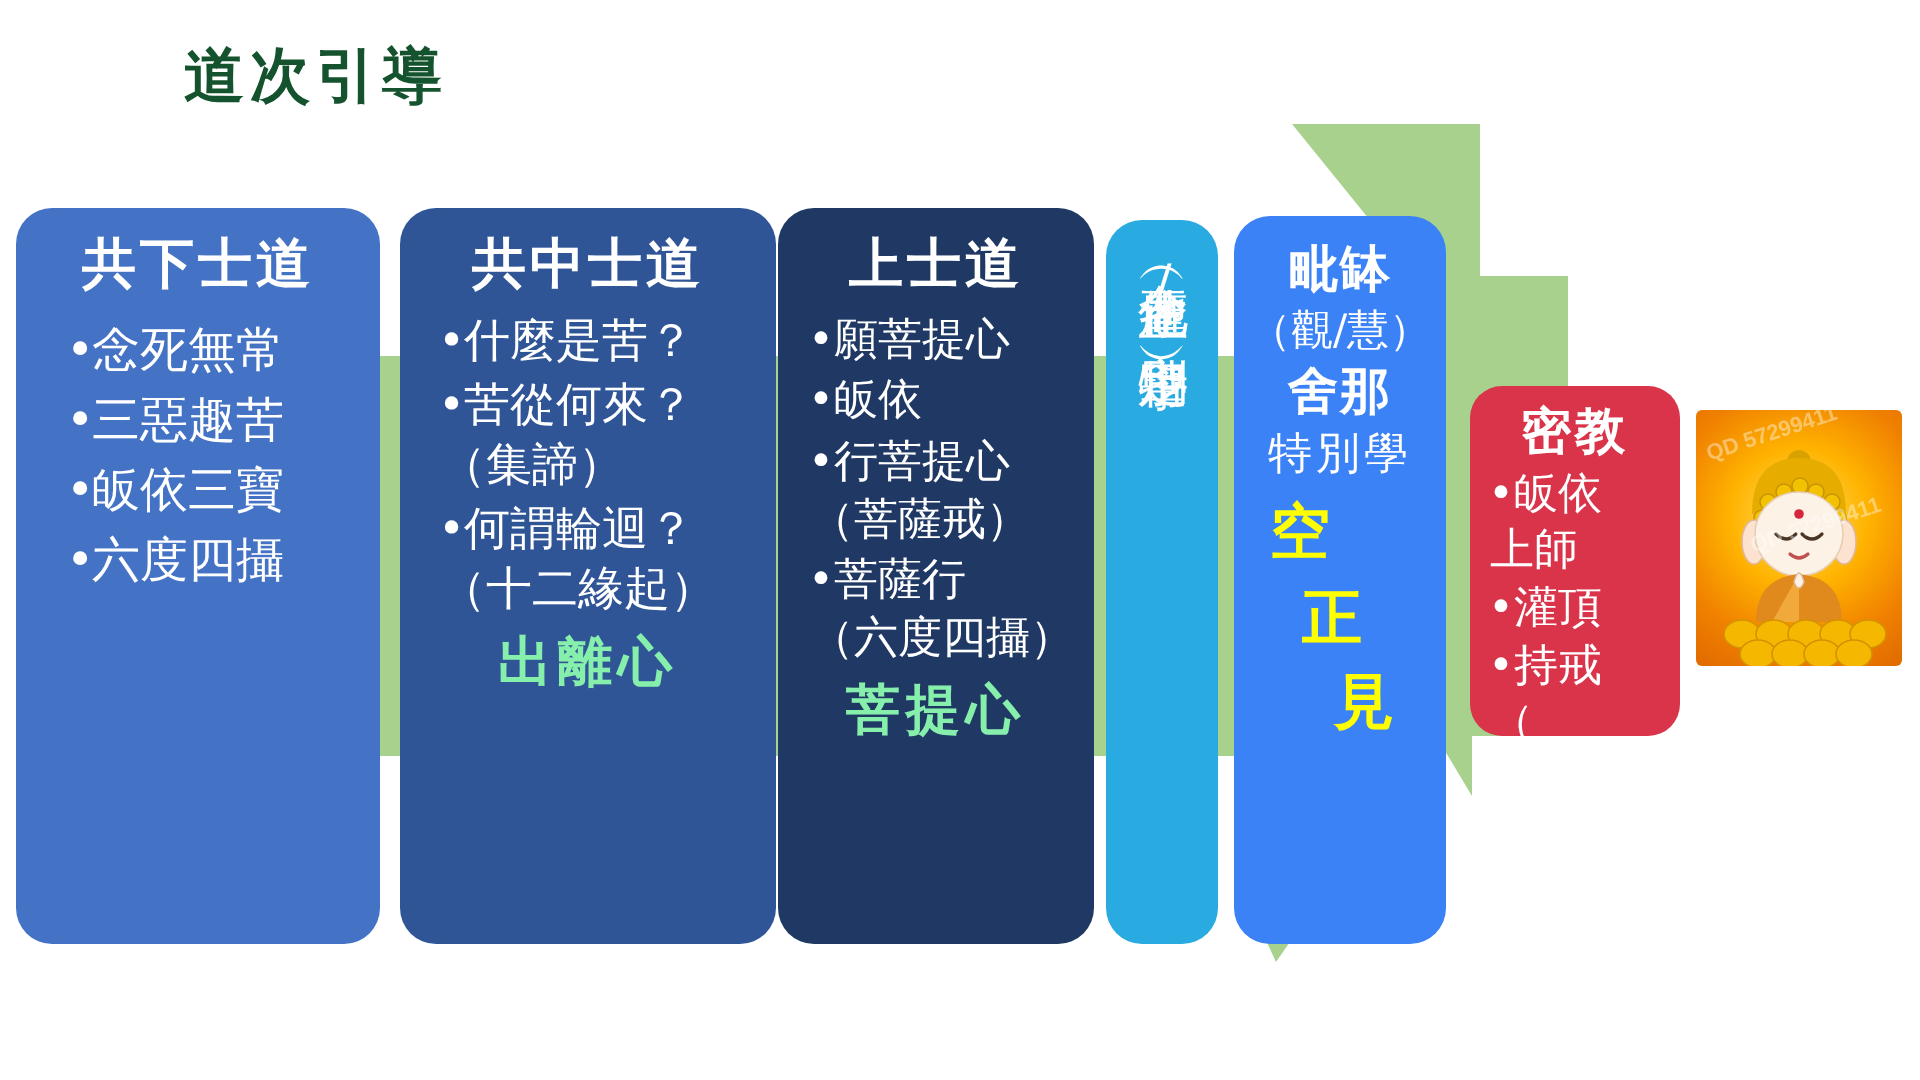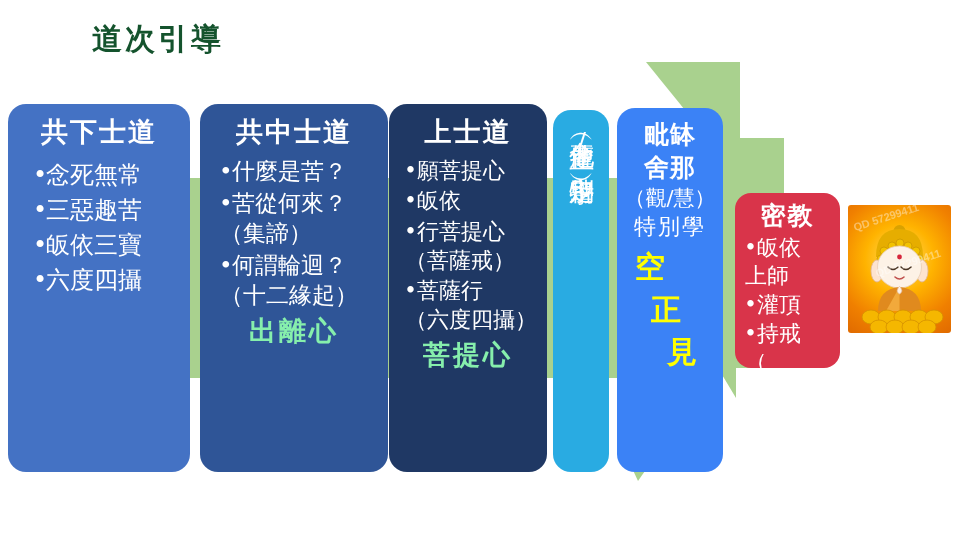--- a/index.html
+++ b/index.html
@@ -283,22 +283,22 @@
     </ul>
     <div class="highlight">菩提心</div>
   </div>
 
   <div class="card" id="card-4">
     <div class="vtext">奢摩他（止/定）特別學</div>
   </div>
 
   <div class="card" id="card-5">
     <div class="c5-line c5-l1">毗缽</div>
+    <div class="c5-line c5-l3">（觀/慧）</div>
     <div class="c5-line c5-l2">舍那</div>
-    <div class="c5-line c5-l3">（觀/慧）</div>
     <div class="c5-line c5-l4">特別學</div>
     <div class="stagger">
       <span>空</span>
       <span>正</span>
       <span>見</span>
     </div>
   </div>
 
   <div class="card" id="card-6">
     <div class="card-title">密教</div>

